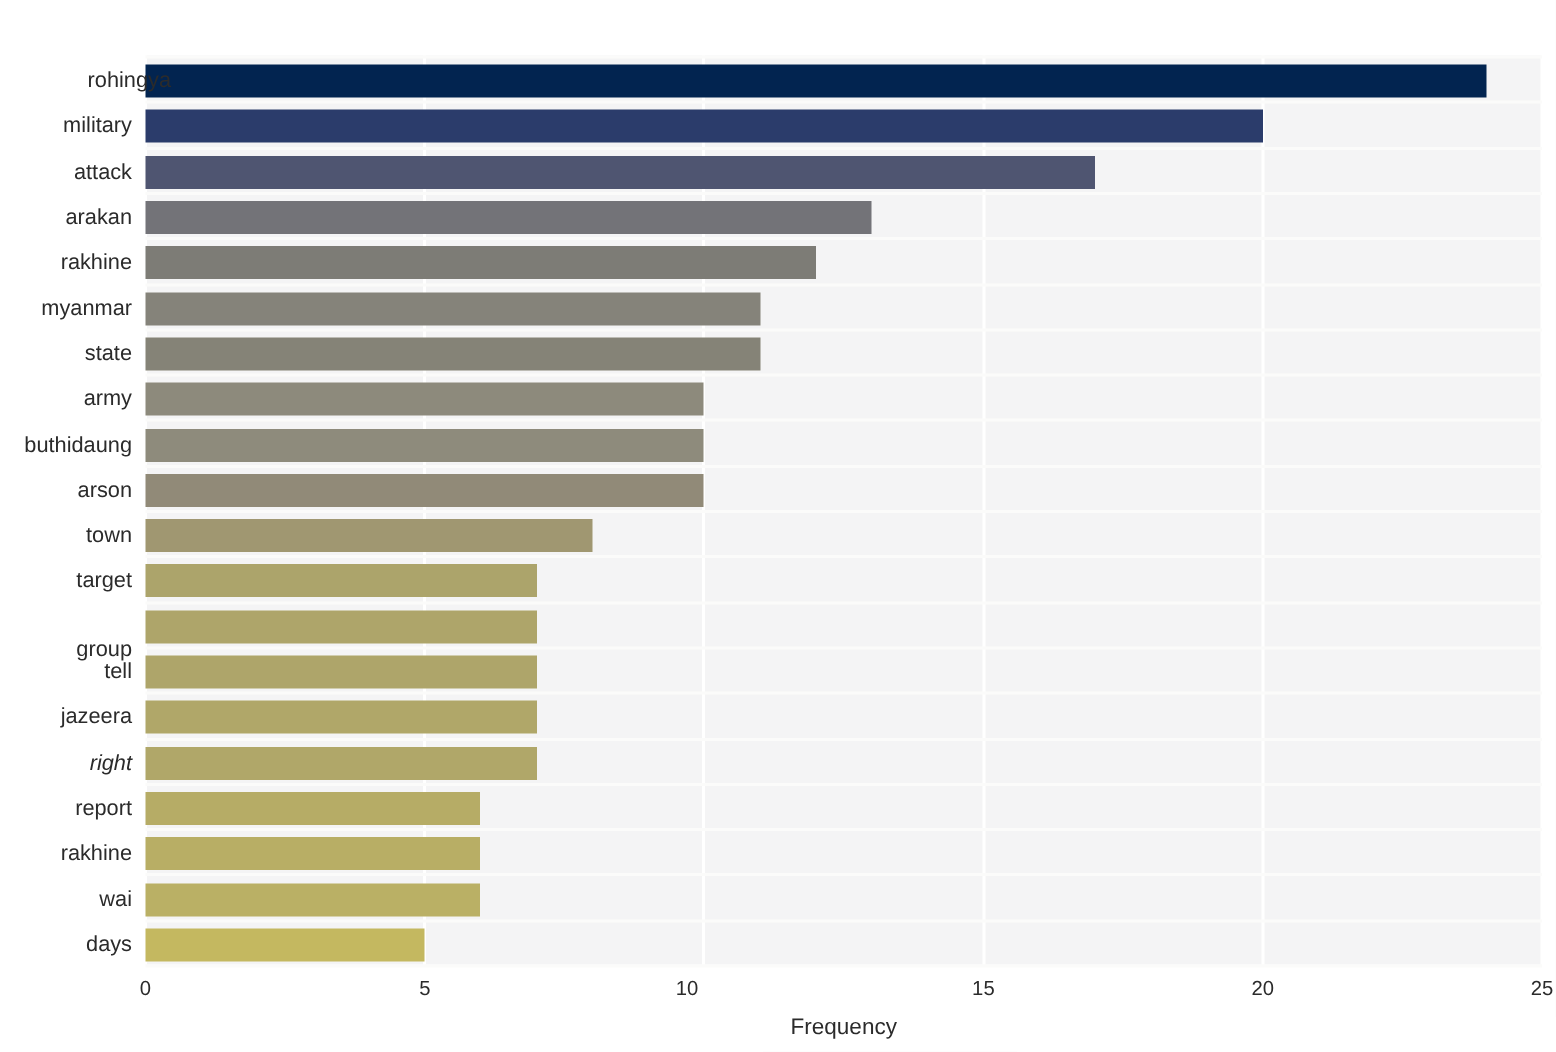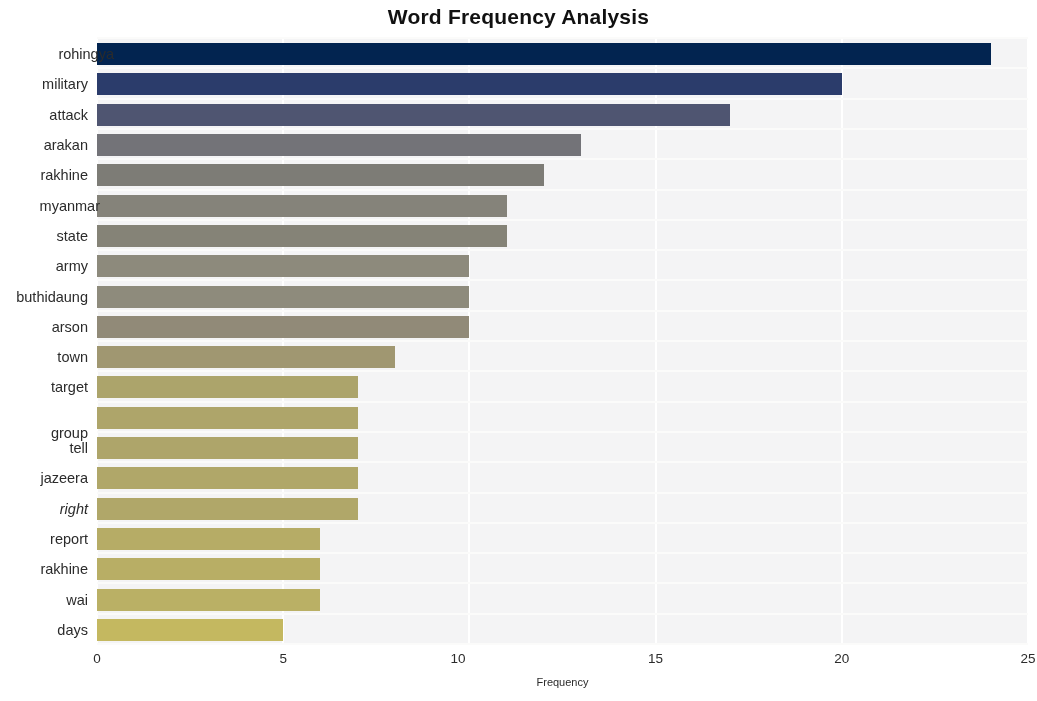--- a/index.html
+++ b/index.html
@@ -90,30 +90,29 @@
     text-align: center;
     font-size: 13.5px;
     color: #2b2b2b;
   }
   #xaxis-label {
     position: absolute;
     left: 97px;
     top: 33px;
     width: 931px;
     text-align: center;
-    font-size: 11px;
+    font-size: 15px;
     color: #2b2b2b;
   }
 </style>
 </head>
 <body>
 
 <div id="figure">
 
-  <div id="chart-title">Word Frequency Analysis</div>
 
   <div id="plot-area">
     <div id="gridlines">
         <div class="vgrid" style="left: -1px;"></div>
         <div class="vgrid" style="left: 185.2px;"></div>
         <div class="vgrid" style="left: 371.4px;"></div>
         <div class="vgrid" style="left: 557.6px;"></div>
         <div class="vgrid" style="left: 743.8px;"></div>
         <div class="vgrid" style="left: 930px;"></div>
         <div class="hgrid" style="top: 0px;"></div>
@@ -161,21 +160,21 @@
         <div class="bar" title="days: 5" style="left: 0px; top: 581.85px; width: 186.2px; background: rgb(196, 184, 96);"></div>
       </div>
   </div>
 
   <div id="ylabels">
       <div class="ylab" style="top: 6.15px; padding-left: 26px;">rohingya</div>
       <div class="ylab" style="top: 36.45px;">military</div>
       <div class="ylab" style="top: 66.75px;">attack</div>
       <div class="ylab" style="top: 97.05px;">arakan</div>
       <div class="ylab" style="top: 127.35px;">rakhine</div>
-      <div class="ylab" style="top: 157.65px; padding-left: 12px;">myanmar</div>
+      <div class="ylab" style="top: 157.65px;">myanmar</div>
       <div class="ylab" style="top: 187.95px;">state</div>
       <div class="ylab" style="top: 218.25px;">army</div>
       <div class="ylab" style="top: 248.55px;">buthidaung</div>
       <div class="ylab" style="top: 278.85px;">arson</div>
       <div class="ylab" style="top: 309.15px;">town</div>
       <div class="ylab" style="top: 339.45px;">target</div>
       <div class="ylab" style="top: 385px;">group</div>
       <div class="ylab" style="top: 400.05px;">tell</div>
       <div class="ylab" style="top: 430.35px;">jazeera</div>
       <div class="ylab" style="top: 460.65px; font-style: italic;">right</div>

